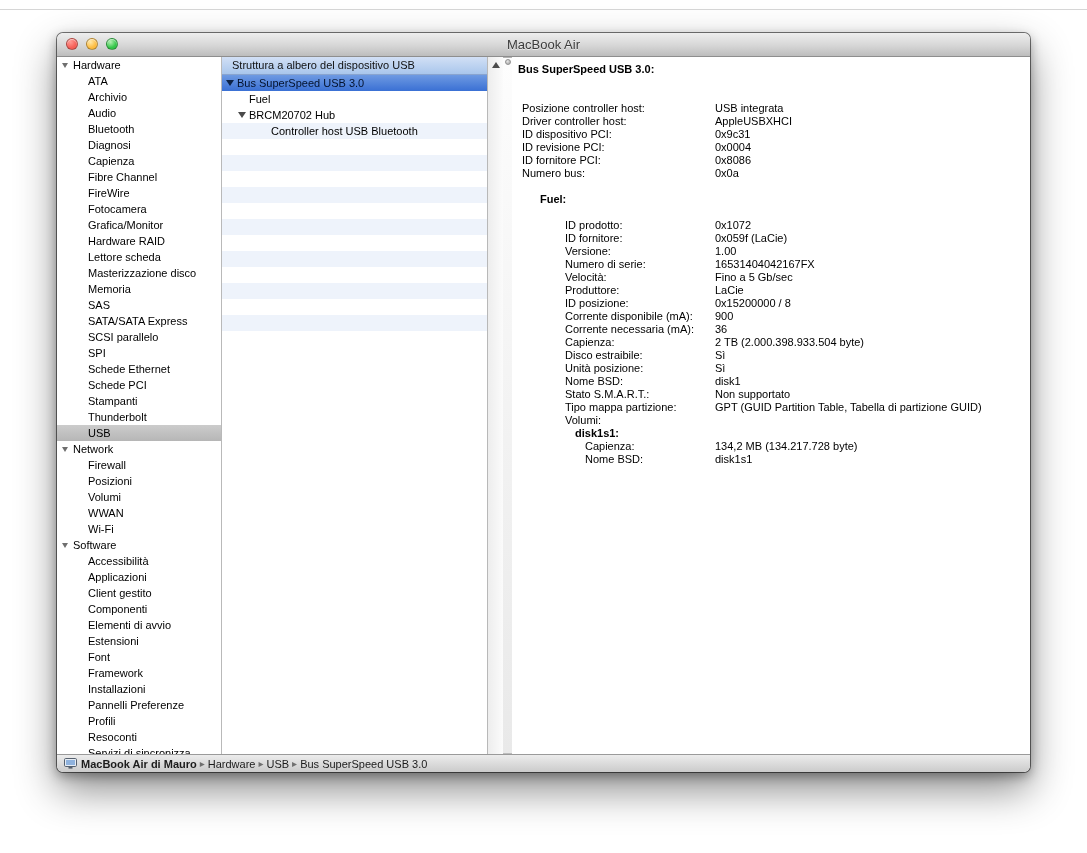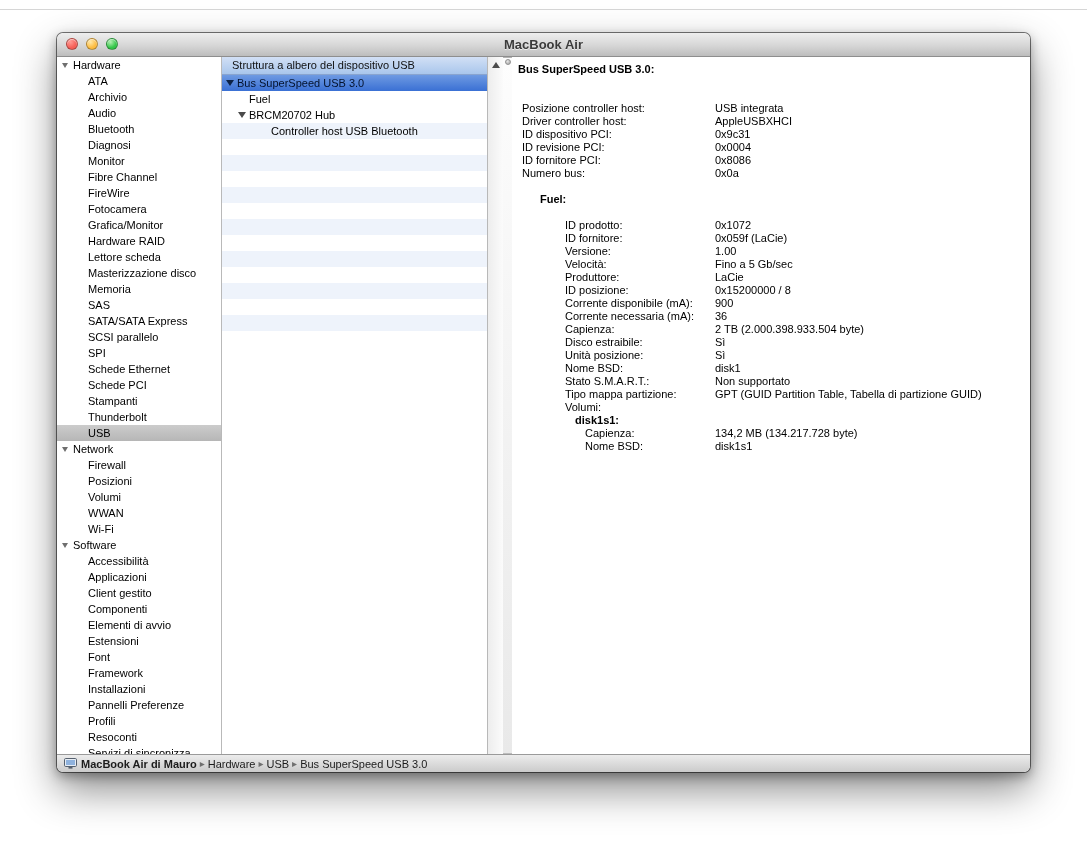--- a/index.html
+++ b/index.html
@@ -16,21 +16,21 @@
     display:flex;flex-direction:column;overflow:hidden;
   }
   
   .titlebar{
     position:relative;height:23px;flex:0 0 23px;
     background:linear-gradient(180deg,#eeeeee 0%,#d6d6d6 55%,#bdbdbd 100%);
     border-bottom:1px solid #8e8e8e;border-radius:6px 6px 0 0;
   }
   .title{
     position:absolute;left:0;right:0;top:0;line-height:23px;text-align:center;
-    font-size:13px;color:#3b3b3b;text-shadow:0 1px 0 rgba(255,255,255,.6);font-weight:bold;
+    font-size:13px;color:#3b3b3b;text-shadow:0 1px 0 rgba(255,255,255,.6);
   }
   .traffic{position:absolute;left:9px;top:5px;display:flex;}
   .light{width:12px;height:12px;border-radius:50%;margin-right:8px;box-sizing:border-box;
     border:1px solid rgba(0,0,0,.3);
     box-shadow:inset 0 1px 1px rgba(255,255,255,.6);}
   .light.red{background:radial-gradient(circle at 35% 30%, #ff9a94, var(--close-red,#f65f57) 60%);}
   .light.yellow{background:radial-gradient(circle at 35% 30%, #ffe9a8, var(--min-yellow,#fdbc40) 60%);}
   .light.green{background:radial-gradient(circle at 35% 30%, #b4f0b2, var(--zoom-green,#34c749) 60%);}
   
   .main{flex:1;display:flex;min-height:0;background:#fff;}
@@ -106,21 +106,21 @@
     <div class="sidebar" id="sidebar">
         <div class="sb-header">
           <span class="tri small"></span>
           <span>Hardware</span>
         </div>
         <div class="sb-item"><span>ATA</span></div>
         <div class="sb-item"><span>Archivio</span></div>
         <div class="sb-item"><span>Audio</span></div>
         <div class="sb-item"><span>Bluetooth</span></div>
         <div class="sb-item"><span>Diagnosi</span></div>
-        <div class="sb-item"><span>Monitor</span></div>
+        <div class="sb-item"><span>Capienza</span></div>
         <div class="sb-item"><span>Fibre Channel</span></div>
         <div class="sb-item"><span>FireWire</span></div>
         <div class="sb-item"><span>Fotocamera</span></div>
         <div class="sb-item"><span>Grafica/Monitor</span></div>
         <div class="sb-item"><span>Hardware RAID</span></div>
         <div class="sb-item"><span>Lettore scheda</span></div>
         <div class="sb-item"><span>Masterizzazione disco</span></div>
         <div class="sb-item"><span>Memoria</span></div>
         <div class="sb-item"><span>SAS</span></div>
         <div class="sb-item"><span>SATA/SATA Express</span></div>
@@ -212,20 +212,21 @@
           <div class="drow"><span class="dlabel" style="padding-left: 10px;">ID dispositivo PCI:</span><span class="dvalue">0x9c31</span></div>
           <div class="drow"><span class="dlabel" style="padding-left: 10px;">ID revisione PCI:</span><span class="dvalue">0x0004</span></div>
           <div class="drow"><span class="dlabel" style="padding-left: 10px;">ID fornitore PCI:</span><span class="dvalue">0x8086</span></div>
           <div class="drow"><span class="dlabel" style="padding-left: 10px;">Numero bus:</span><span class="dvalue">0x0a</span></div>
           <div class="dblank"></div>
           <div class="drow"><span class="dlabel bold" style="padding-left: 28px;">Fuel:</span></div>
           <div class="dblank"></div>
           <div class="drow"><span class="dlabel" style="padding-left: 53px;">ID prodotto:</span><span class="dvalue">0x1072</span></div>
           <div class="drow"><span class="dlabel" style="padding-left: 53px;">ID fornitore:</span><span class="dvalue">0x059f  (LaCie)</span></div>
           <div class="drow"><span class="dlabel" style="padding-left: 53px;">Versione:</span><span class="dvalue"> 1.00</span></div>
+          <div class="drow"><span class="dlabel" style="padding-left: 53px;">Numero di serie:</span><span class="dvalue">16531404042167FX</span></div>
           <div class="drow"><span class="dlabel" style="padding-left: 53px;">Velocità:</span><span class="dvalue">Fino a 5 Gb/sec</span></div>
           <div class="drow"><span class="dlabel" style="padding-left: 53px;">Produttore:</span><span class="dvalue">LaCie</span></div>
           <div class="drow"><span class="dlabel" style="padding-left: 53px;">ID posizione:</span><span class="dvalue">0x15200000 / 8</span></div>
           <div class="drow"><span class="dlabel" style="padding-left: 53px;">Corrente disponibile (mA):</span><span class="dvalue">900</span></div>
           <div class="drow"><span class="dlabel" style="padding-left: 53px;">Corrente necessaria (mA):</span><span class="dvalue">36</span></div>
           <div class="drow"><span class="dlabel" style="padding-left: 53px;">Capienza:</span><span class="dvalue">2 TB (2.000.398.933.504 byte)</span></div>
           <div class="drow"><span class="dlabel" style="padding-left: 53px;">Disco estraibile:</span><span class="dvalue">Sì</span></div>
           <div class="drow"><span class="dlabel" style="padding-left: 53px;">Unità posizione:</span><span class="dvalue">Sì</span></div>
           <div class="drow"><span class="dlabel" style="padding-left: 53px;">Nome BSD:</span><span class="dvalue">disk1</span></div>
           <div class="drow"><span class="dlabel" style="padding-left: 53px;">Stato S.M.A.R.T.:</span><span class="dvalue">Non supportato</span></div>

